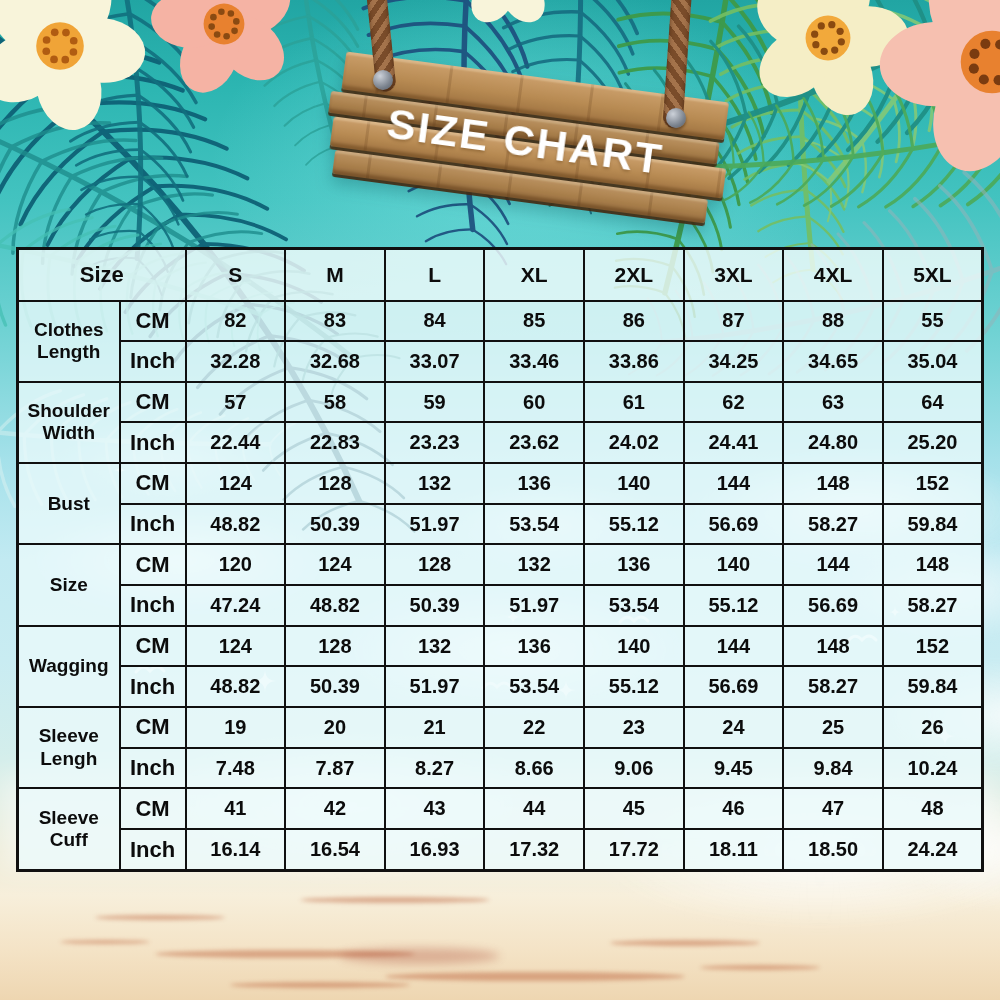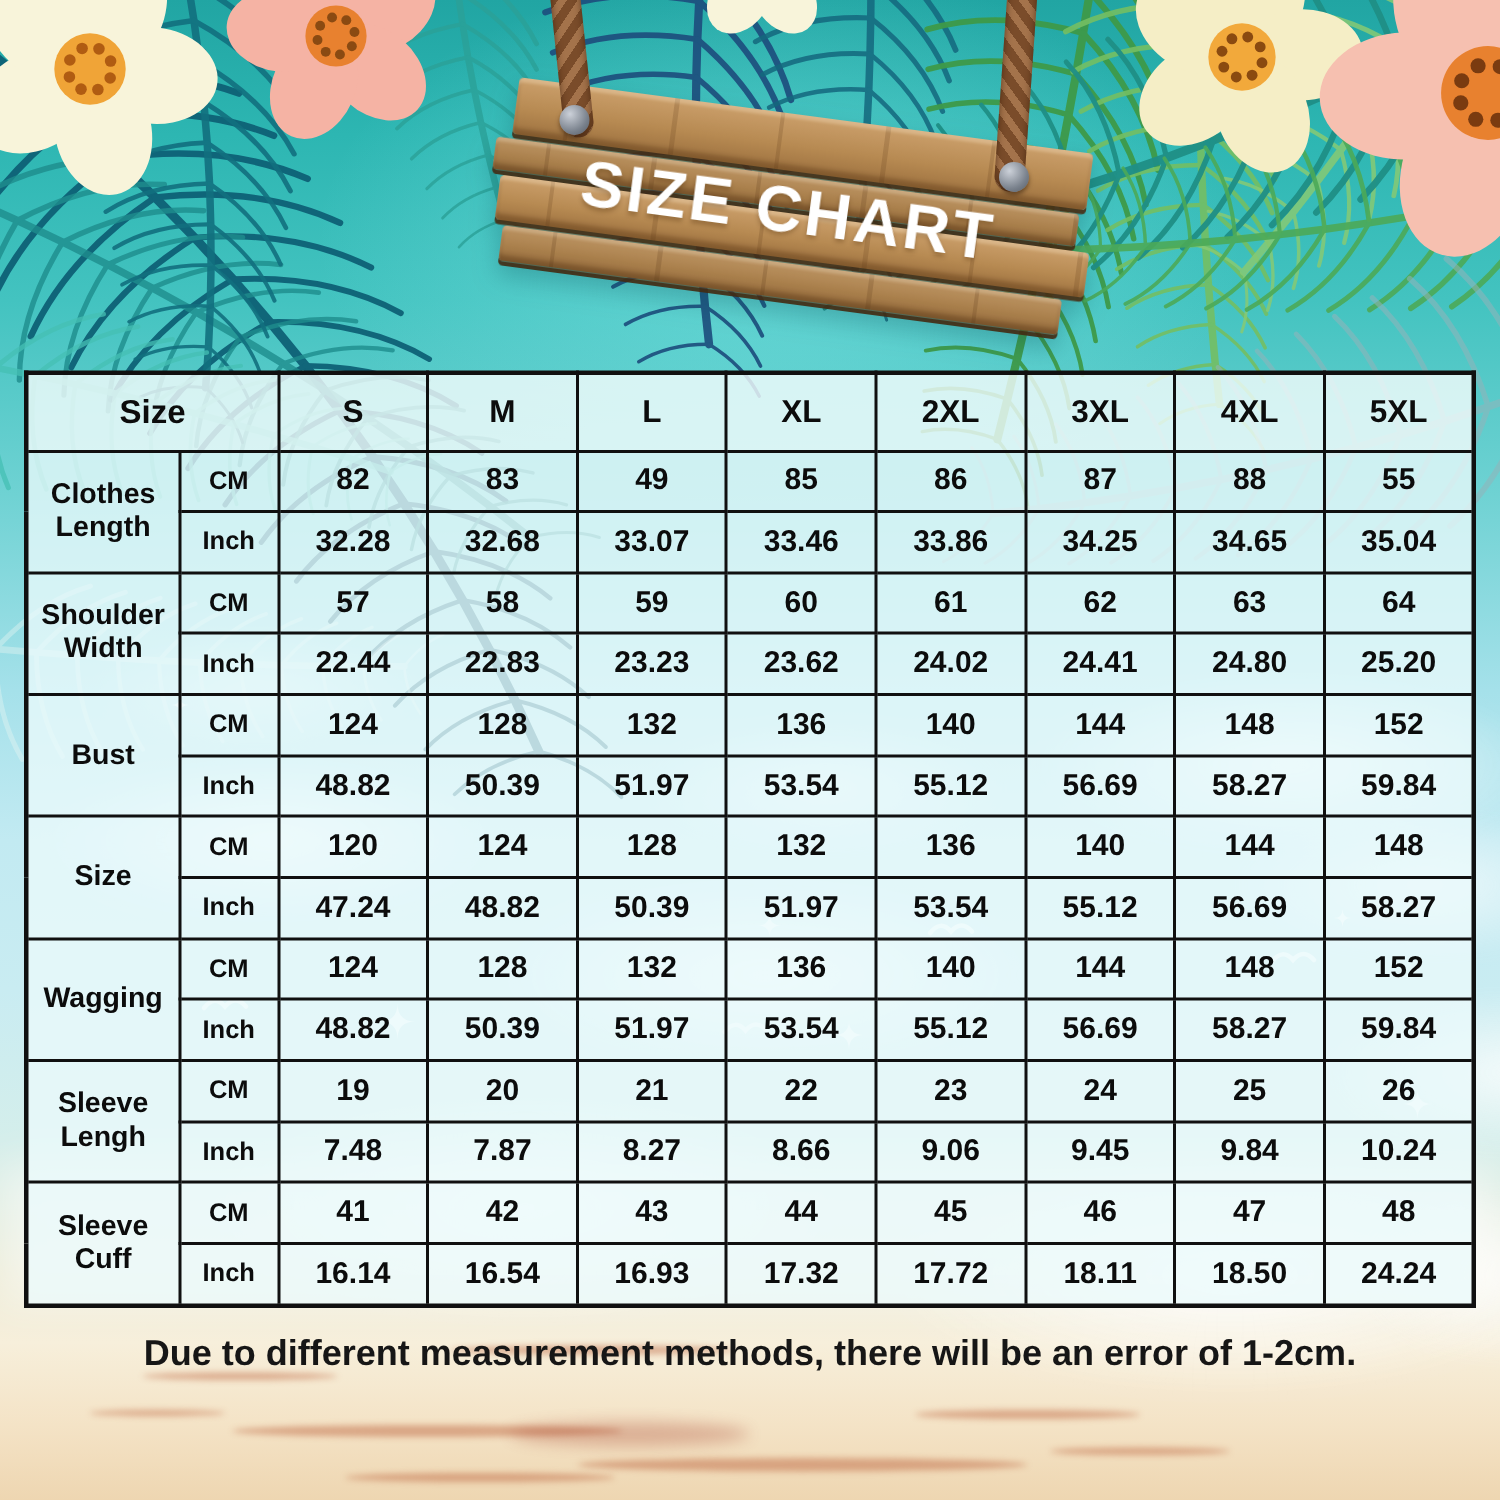--- a/index.html
+++ b/index.html
@@ -48,21 +48,21 @@
   #flower-svg{position:absolute;left:0;top:0;z-index:9;pointer-events:none;}
   
   #table-wrap{position:absolute;z-index:10;left:16px;top:247px;width:968px;height:625px;}
   #size-table{width:100%;height:100%;border-collapse:collapse;table-layout:fixed;
     border:3px solid #101010;}
   #size-table th,#size-table td{border:2.6px solid #101010;text-align:center;vertical-align:middle;
     font-weight:bold;color:#0c0c0c;background:rgba(234,250,251,.78);padding:0;}
   #size-table thead tr{height:52px;}
   #size-table thead th{font-size:21px;background:rgba(242,251,251,.82);}
   #size-table .lbl{font-size:19px;line-height:1.18;}
-  #size-table .unit{font-size:17px;}
+  #size-table .unit{font-size:22px;}
   #size-table .val{font-size:20px;}
   
   #footer{position:absolute;z-index:10;left:0;top:886px;width:1000px;text-align:center;
     font-size:24px;font-weight:bold;color:#161616;line-height:33px;}
 </style>
 </head>
 <body>
 
 <div id="stage">
   <div id="bg"></div>
@@ -623,21 +623,21 @@
             <th>4XL</th>
             <th>5XL</th>
           </tr>
         </thead>
         <tbody>
           <tr>
             <th class="lbl" rowspan="2">Clothes Length</th>
             <td class="unit">CM</td>
             <td class="val">82</td>
             <td class="val">83</td>
-            <td class="val">49</td>
+            <td class="val">84</td>
             <td class="val">85</td>
             <td class="val">86</td>
             <td class="val">87</td>
             <td class="val">88</td>
             <td class="val">55</td>
           </tr>
           <tr>
             <td class="unit">Inch</td>
             <td class="val">32.28</td>
             <td class="val">32.68</td>
@@ -784,15 +784,14 @@
             <td class="val">17.72</td>
             <td class="val">18.11</td>
             <td class="val">18.50</td>
             <td class="val">24.24</td>
           </tr>
         </tbody>
       </table>
   </div>
 
   <div id="footer">
-    <div>Due to different measurement methods, there will be an error of 1-2cm.</div>
   </div>
 </div>
 
 </body></html>

